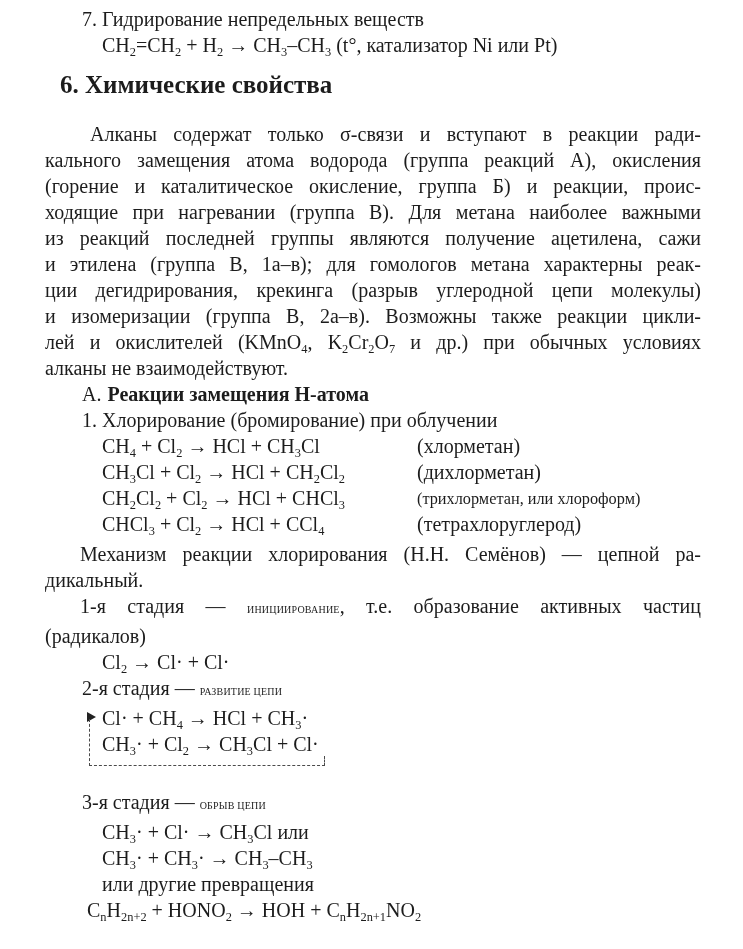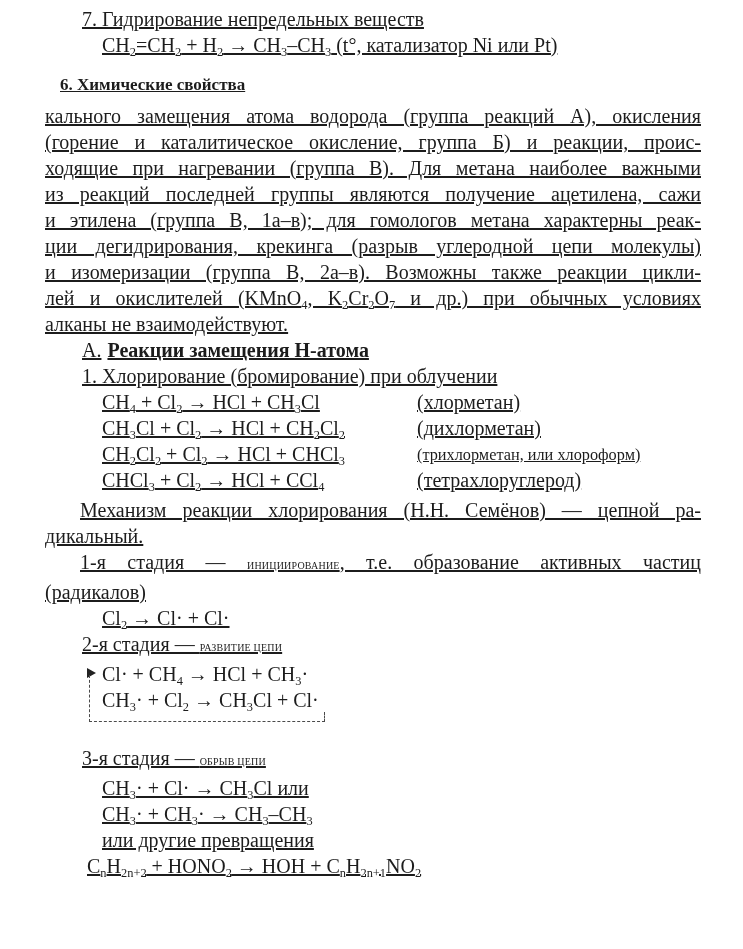--- a/index.html
+++ b/index.html
@@ -1,28 +1,28 @@
 <!DOCTYPE html>
 <html><head>
 <meta charset="utf-8">
 <style>
   html,body { margin:0; padding:0; }
   body {
     width:743px; height:949px; background:#ffffff; color:#1c1c1c;
     font-family:"Liberation Serif","DejaVu Serif",serif;
     font-size:20px; line-height:26px; overflow:hidden;
   }
-  .page { padding:6px 42px 0 45px;text-decoration:underline; }
+  .page { padding:6px 42px 0 45px; }
   .line { min-height:26px; }
   .ind-item { margin-left:37px; }      
   .ind-eq   { margin-left:57px; }      
   .ind-eq2  { margin-left:42px; }      
   .ind-first { text-indent:45px; }     
   .ind-stage { text-indent:35px; }
-  .section-title { font-weight:bold; font-size:17px; margin:13px 0 5px 15px; line-height:27px; }
+  .section-title { font-weight:bold; font-size:25px; margin:13px 0 23px 15px; line-height:27px; }
   .jline { text-align:justify; text-align-last:justify; }
   .endline { text-align-last:left; }
   .bold { font-weight:bold;text-align:right; }
   sub { font-size:0.62em; line-height:0; vertical-align:-0.3em; }
   .eq { white-space:nowrap; }
   .sc { font-size:10px; text-transform:uppercase; letter-spacing:0.2px; }
   .lbl-sp { margin-right:6px; }
   .chlor-row { display:flex; margin-left:57px; }
   .chlor-row .ceq { flex:0 0 315px; white-space:nowrap; }
   .chlor-row .cprod { white-space:nowrap; }
@@ -43,20 +43,21 @@
 <body>
 
 <div class="page">
 
   <div class="line ind-item">7. Гидрирование непредельных веществ</div>
   <div class="line ind-eq eq"><span>CH</span><sub>2</sub><span>=CH</span><sub>2</sub><span> + H</span><sub>2</sub><span> → CH</span><sub>3</sub><span>–CH</span><sub>3</sub><span> (t°, катализатор Ni или Pt)</span></div>
 
   <div class="section-title">6. Химические свойства</div>
 
   <div class="para">
+    <div class="line jline ind-first"><span>Алканы содержат только σ-связи и вступают в реакции ради-</span></div>
     <div class="line jline"><span>кального замещения атома водорода (группа реакций А), окисления</span></div>
     <div class="line jline"><span>(горение и каталитическое окисление, группа Б) и реакции, проис-</span></div>
     <div class="line jline"><span>ходящие при нагревании (группа В). Для метана наиболее важными</span></div>
     <div class="line jline"><span>из реакций последней группы являются получение ацетилена, сажи</span></div>
     <div class="line jline"><span>и этилена (группа В, 1а–в); для гомологов метана характерны реак-</span></div>
     <div class="line jline"><span>ции дегидрирования, крекинга (разрыв углеродной цепи молекулы)</span></div>
     <div class="line jline"><span>и изомеризации (группа В, 2а–в). Возможны также реакции цикли-</span></div>
     <div class="line jline"><span>лей и окислителей (KMnO</span><sub>4</sub><span>, K</span><sub>2</sub><span>Cr</span><sub>2</sub><span>O</span><sub>7</sub><span> и др.) при обычных условиях</span></div>
     <div class="line jline endline"><span>алканы не взаимодействуют.</span></div>
   </div>

